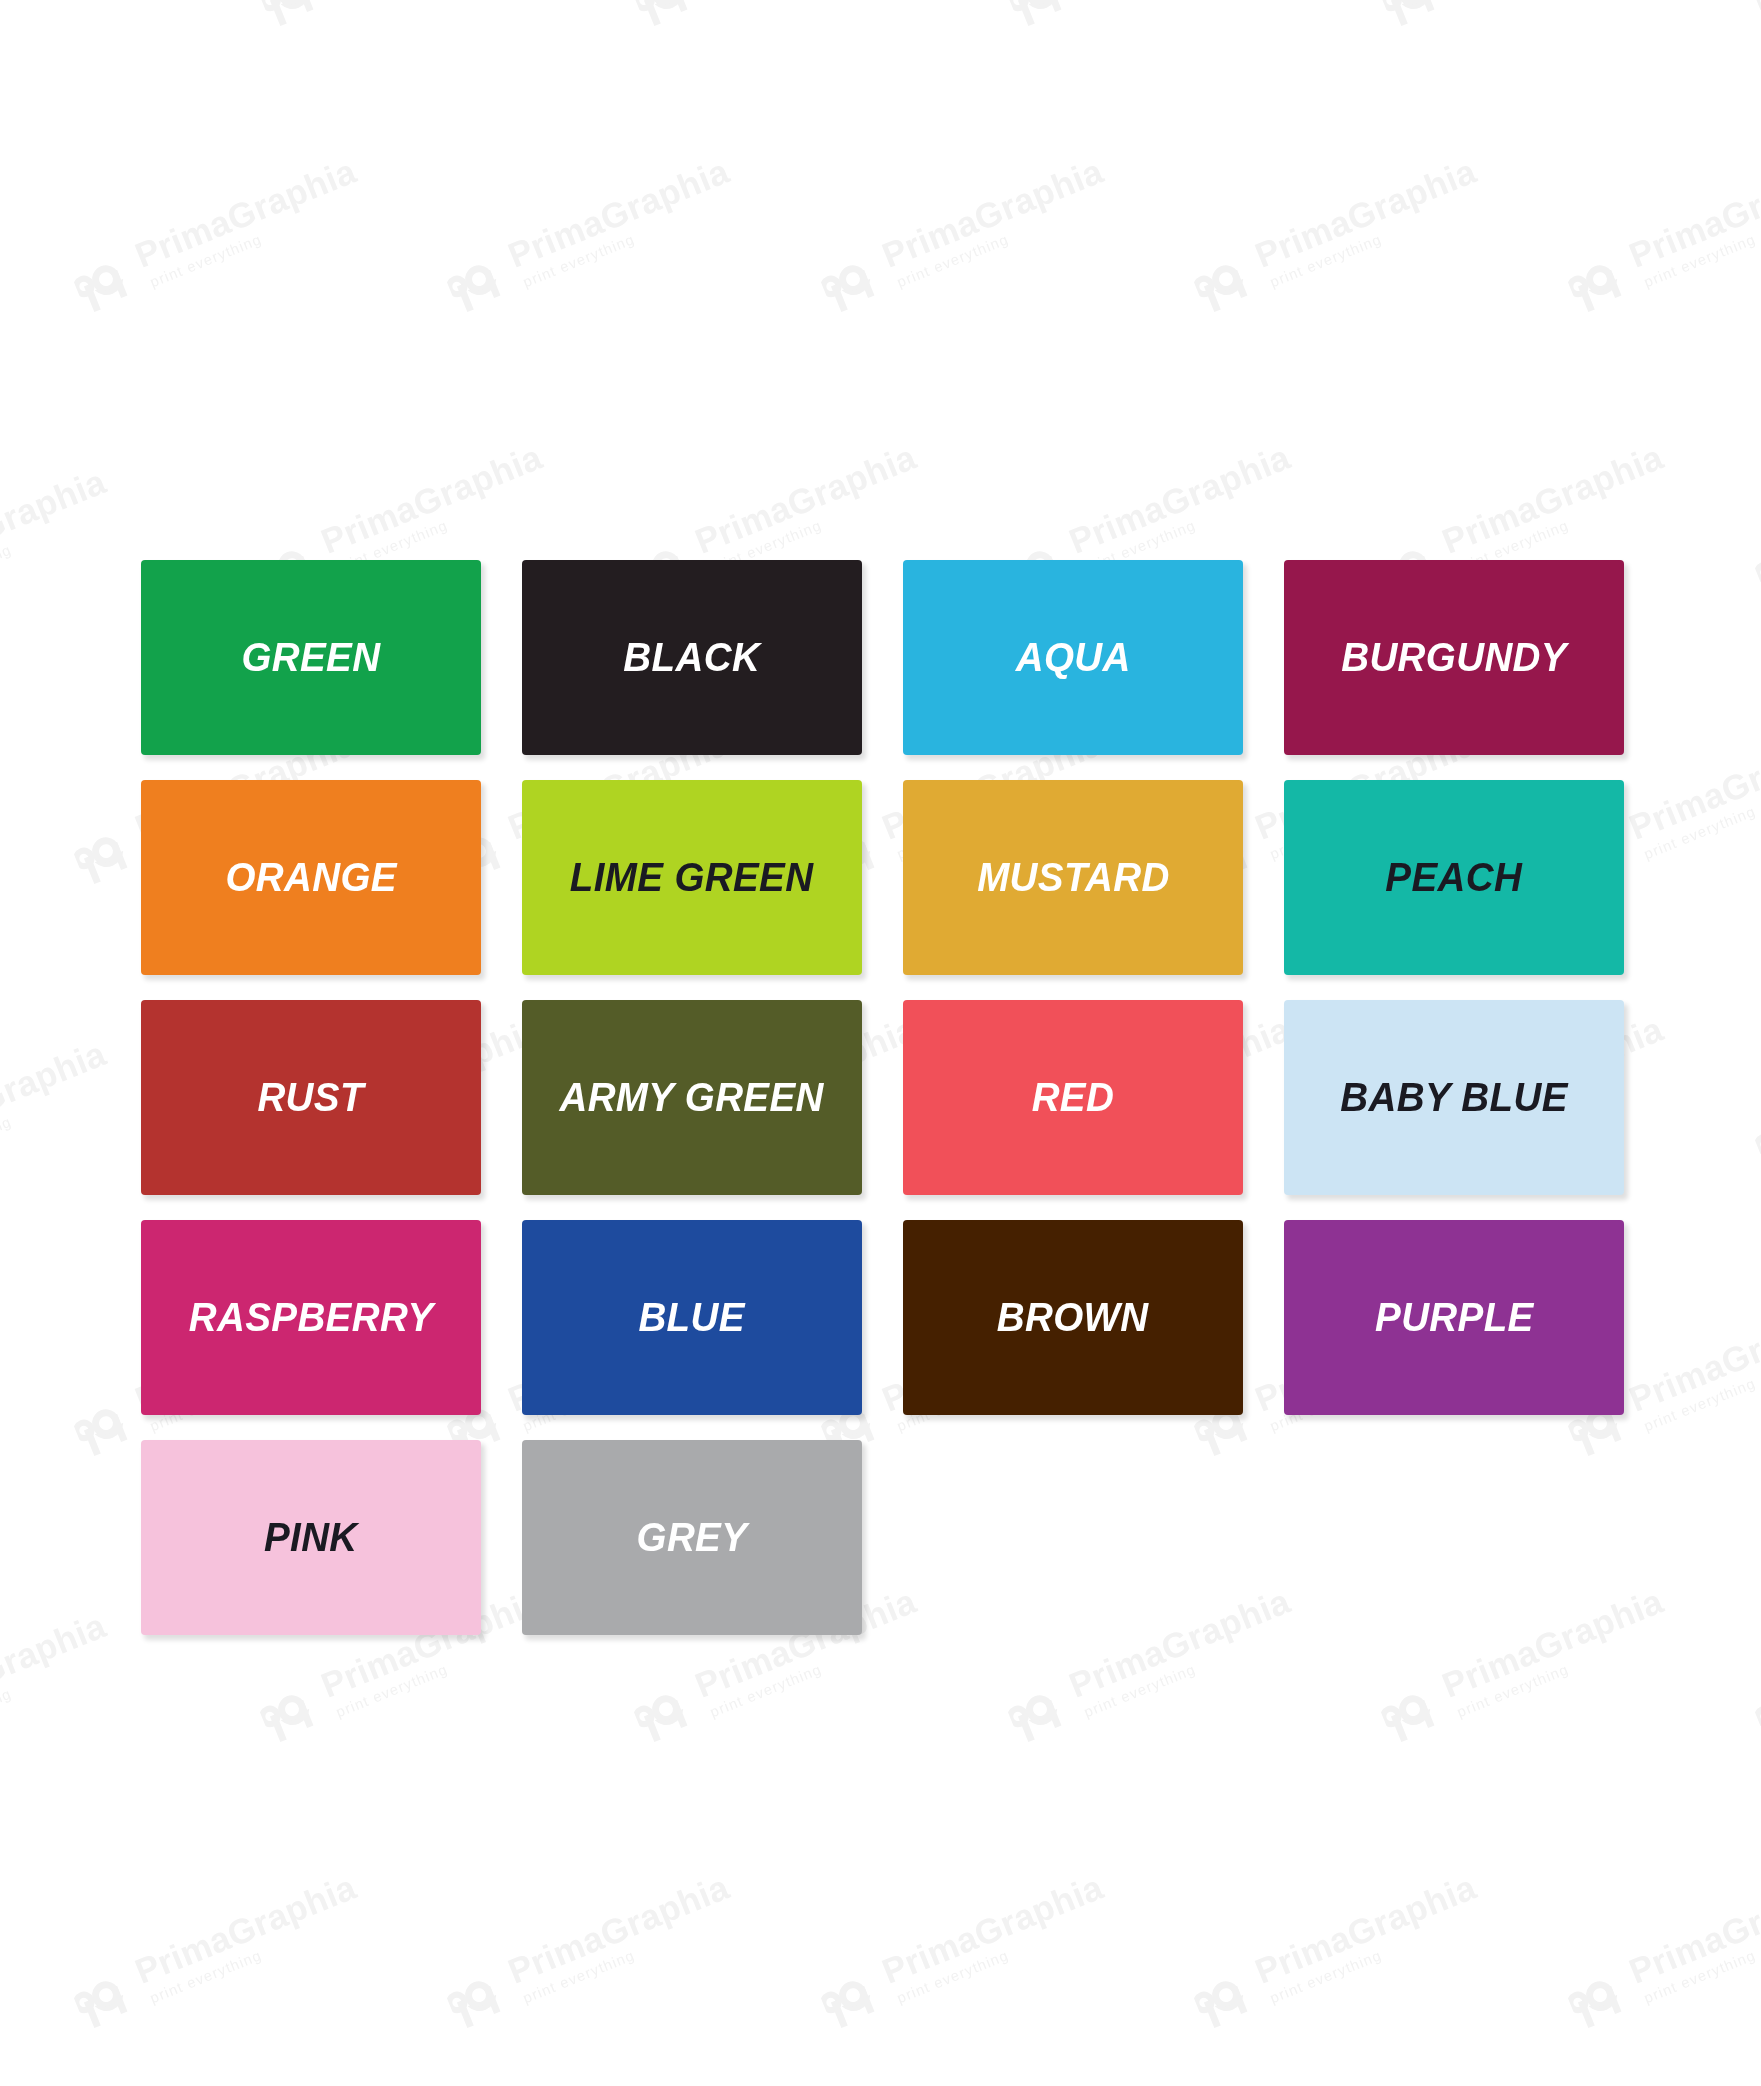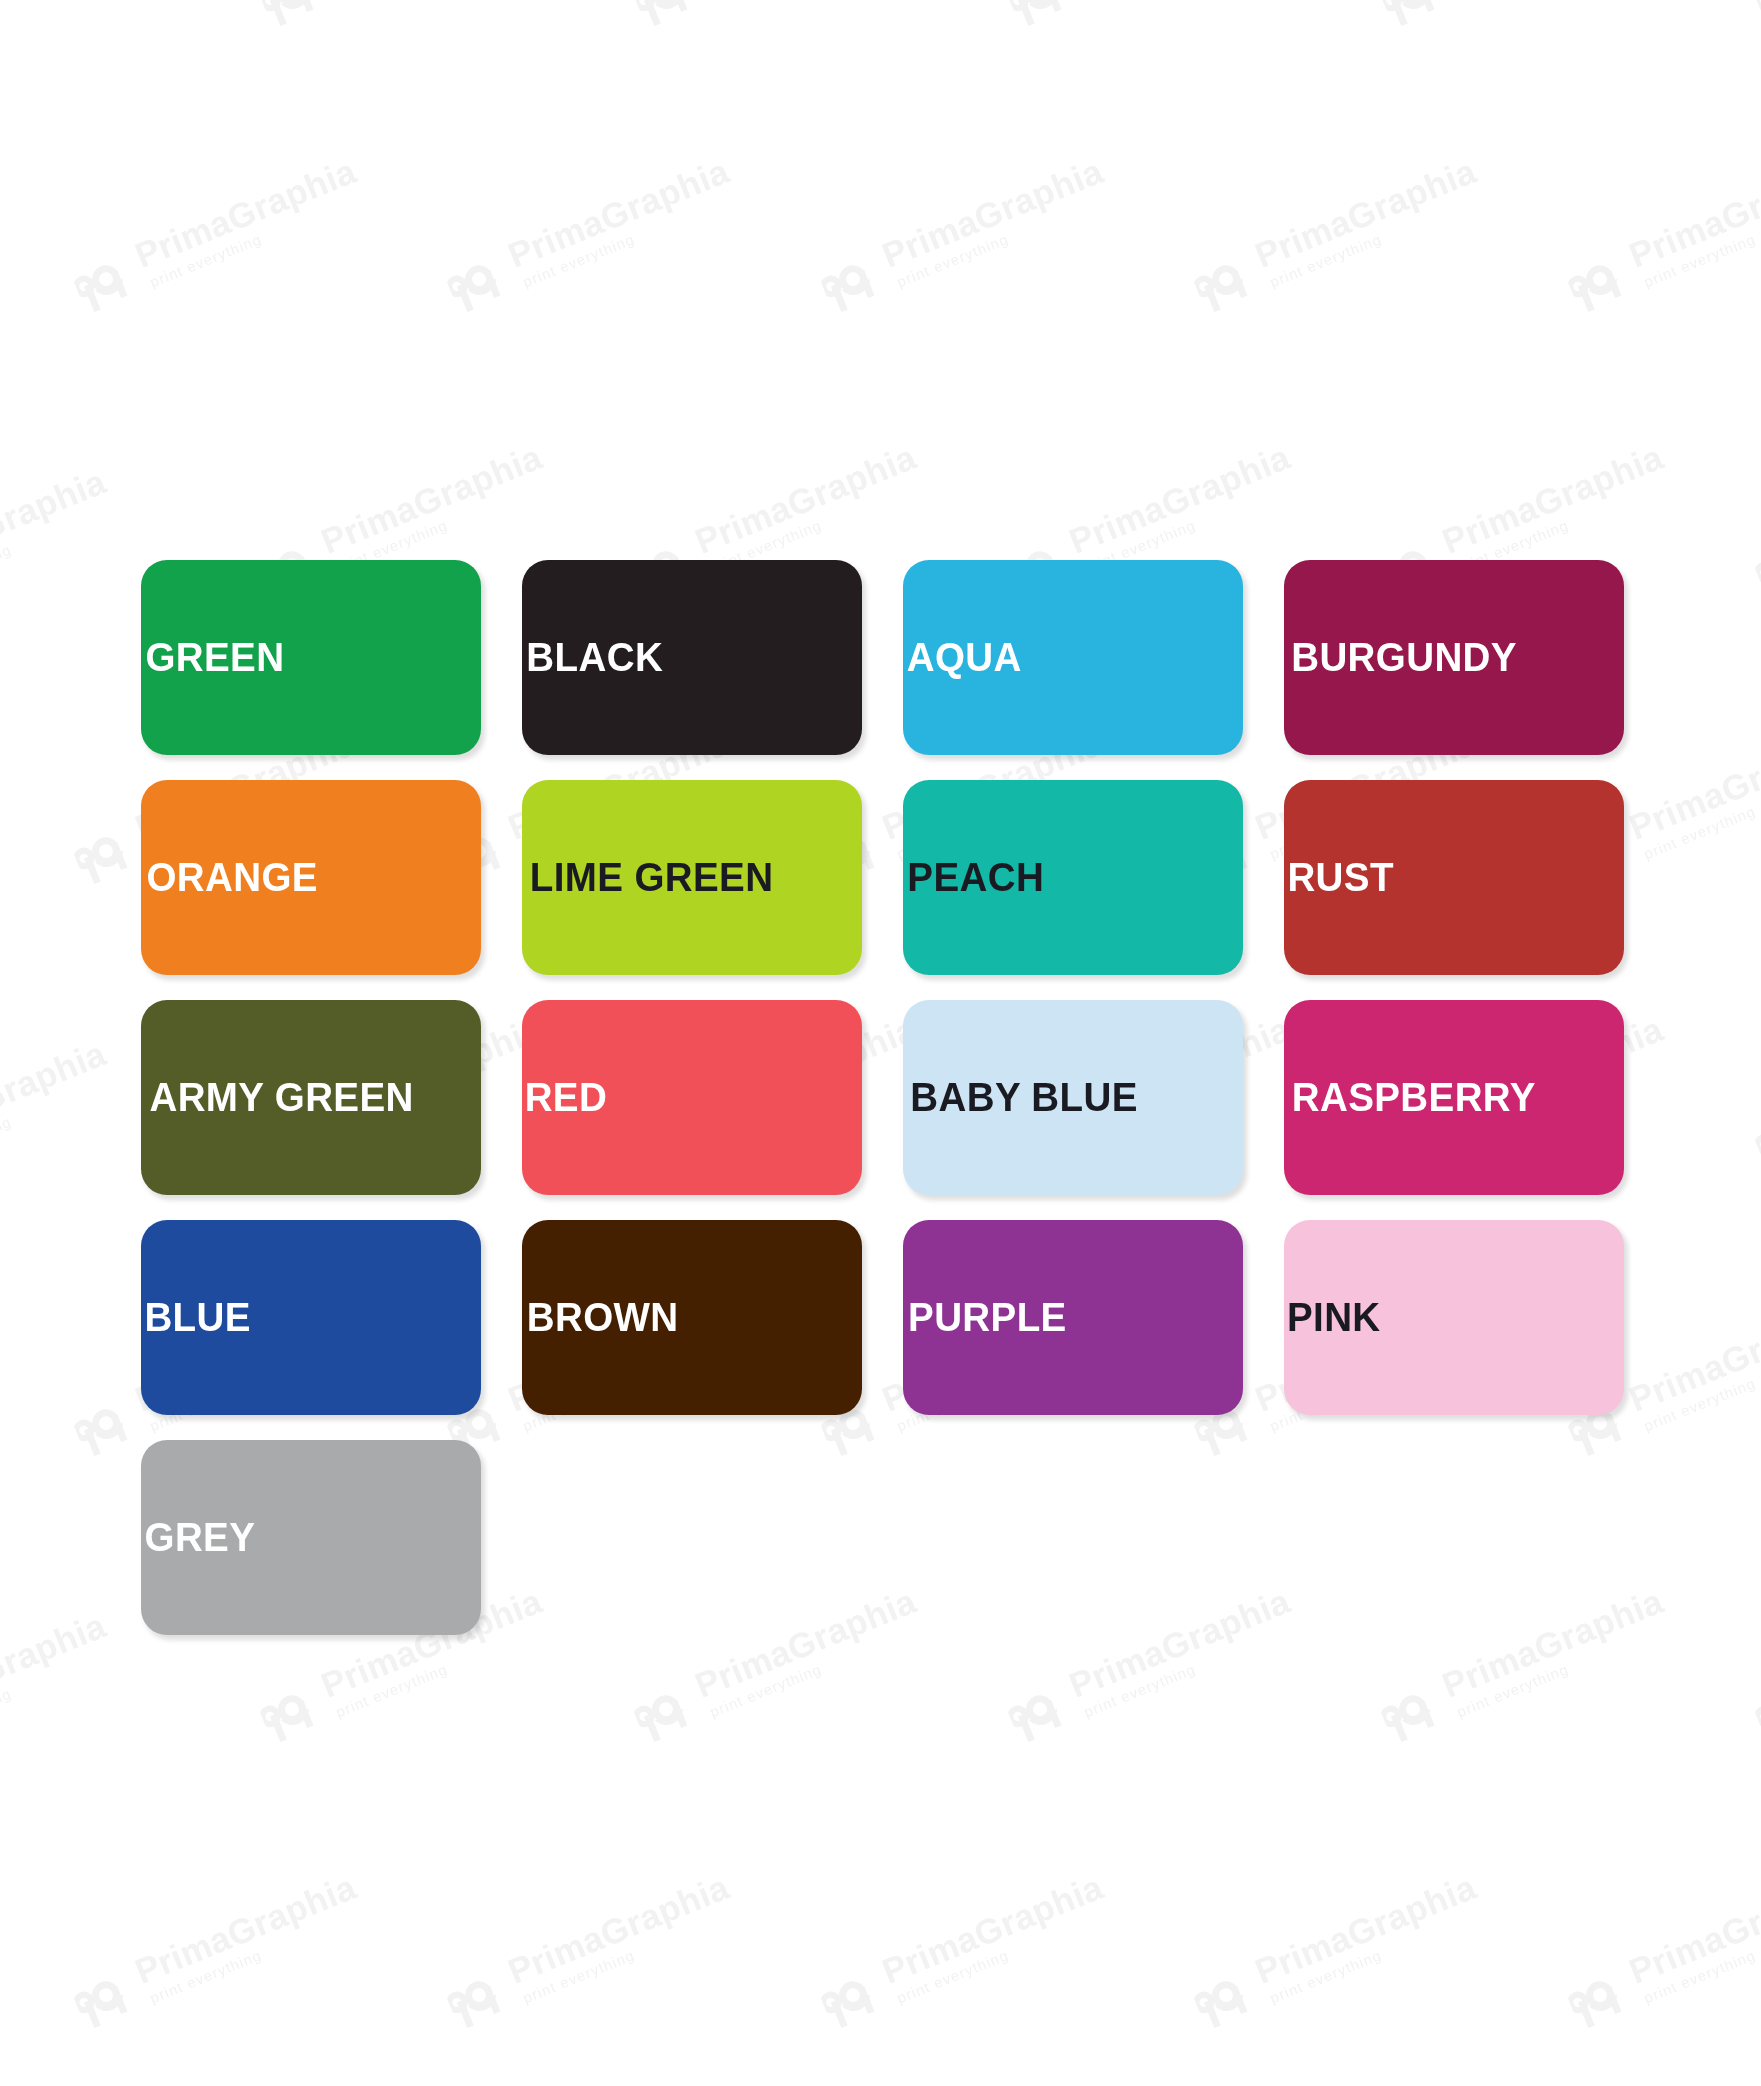--- a/index.html
+++ b/index.html
@@ -69,25 +69,27 @@
     top: 560px;
     width: 1483px;
     display: grid;
     grid-template-columns: repeat(4, 340px);
     grid-auto-rows: 195px;
     column-gap: 41px;
     row-gap: 25px;
     z-index: 5;
   }
   .swatch {
-    border-radius: 26px;
+    border-radius: 4px;
     display: flex;
     align-items: center;
+    justify-content: center;
     box-shadow: 3.8px 4.6px 5.4px rgba(0, 0, 0, 0.13);
     position: relative;
+    font-style: italic;
   }
   .swatch-label {
     font-family: "Liberation Sans", "DejaVu Sans", sans-serif;
     font-size: 41px;
     font-weight: bold;
     letter-spacing: 0.4px;
     text-transform: uppercase;
     transform: scaleX(0.94);
     text-align: center;
     line-height: 1;
@@ -715,20 +717,23 @@
     </div>
     <div class="swatch" style="background: rgb(150, 23, 76);">
       <span class="swatch-label" style="color: rgb(255, 255, 255);">BURGUNDY</span>
     </div>
     <div class="swatch" style="background: rgb(239, 127, 31);">
       <span class="swatch-label" style="color: rgb(255, 255, 255);">ORANGE</span>
     </div>
     <div class="swatch" style="background: rgb(175, 212, 34);">
       <span class="swatch-label" style="color: rgb(26, 26, 34);">LIME GREEN</span>
     </div>
+    <div class="swatch" style="background: rgb(224, 170, 51);">
+      <span class="swatch-label" style="color: rgb(255, 255, 255);">MUSTARD</span>
+    </div>
     <div class="swatch" style="background: #14b8a6;">
       <span class="swatch-label" style="color: rgb(26, 26, 34);">PEACH</span>
     </div>
     <div class="swatch" style="background: rgb(180, 51, 47);">
       <span class="swatch-label" style="color: rgb(255, 255, 255);">RUST</span>
     </div>
     <div class="swatch" style="background: rgb(84, 92, 40);">
       <span class="swatch-label" style="color: rgb(255, 255, 255);">ARMY GREEN</span>
     </div>
     <div class="swatch" style="background: rgb(241, 80, 89);">

